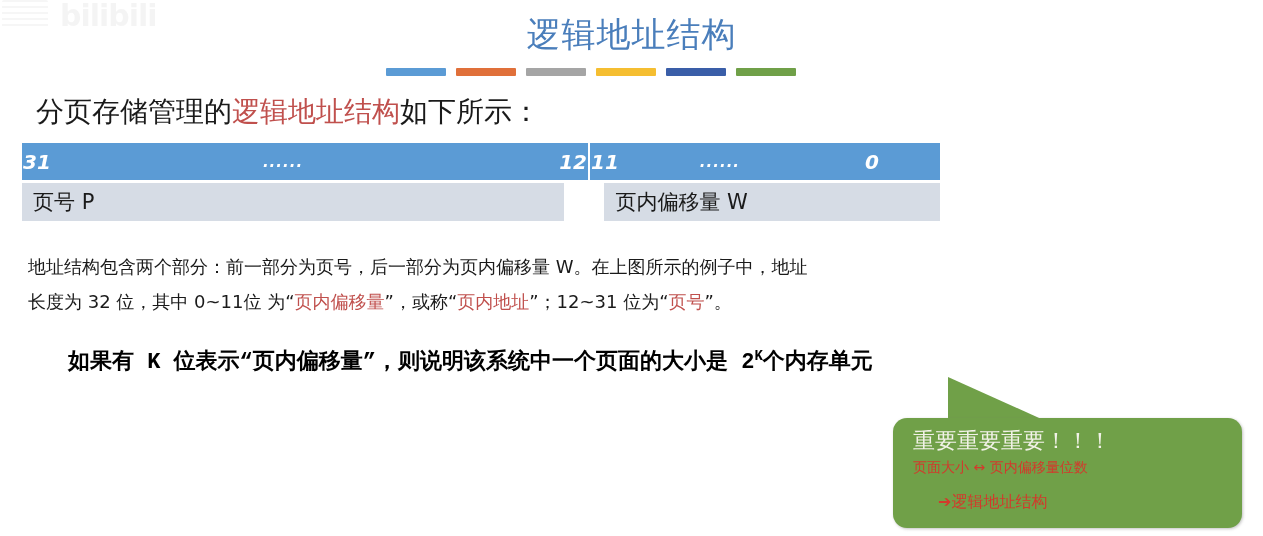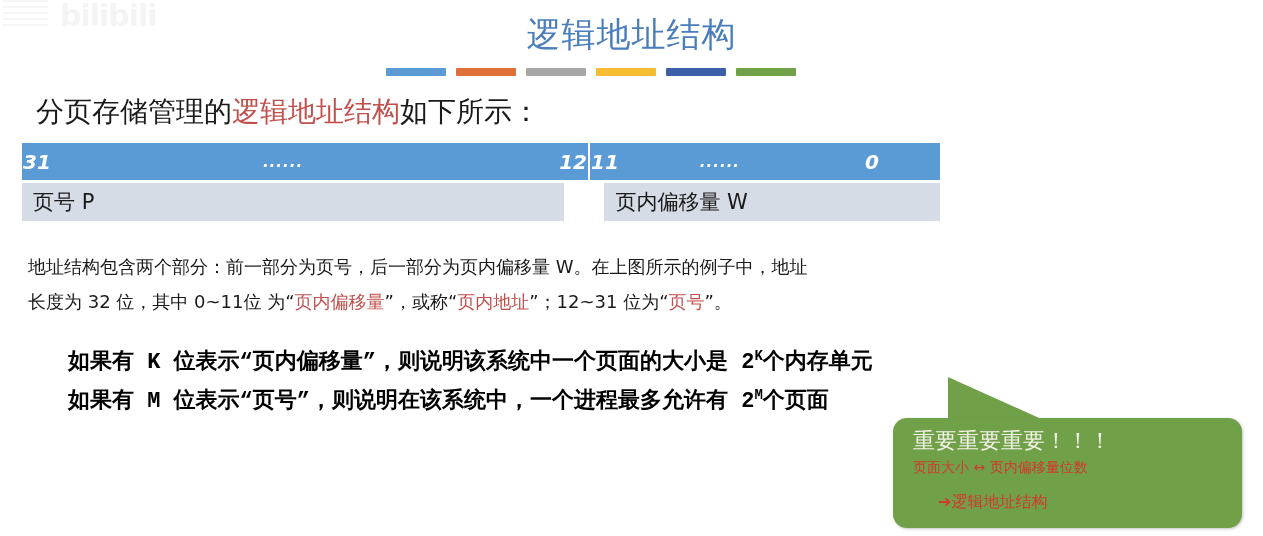--- a/index.html
+++ b/index.html
@@ -257,21 +257,20 @@
   </div>
 </div>
 
 <div id="paragraph">
   <div class="pline">地址结构包含两个部分：前一部分为页号，后一部分为页内偏移量 W。在上图所示的例子中，地址</div>
   <div class="pline"><span>长度为 32 位，其中 0~11位 为“</span><span class="red">页内偏移量</span><span>”，或称“</span><span class="red">页内地址</span><span>”；12~31 位为“</span><span class="red">页号</span><span>”。</span></div>
 </div>
 
 <div id="red-block">
   <div class="rline"><span>如果有 K 位表示“页内偏移量”，则说明该系统中一个页面的大小是 2</span><sup>K</sup><span>个内存单元</span></div>
-  <div class="rline"><span>如果有 M 位表示“页号”，则说明在该系统中，一个进程最多允许有 2</span><sup>M</sup><span>个页面</span></div>
 </div>
 
 <div id="callout-tail"></div>
 <div id="callout">
   <div class="c-line c1">重要重要重要！！！</div>
   <div class="c-line c2">页面大小 ↔ 页内偏移量位数</div>
   <div class="c-line c3"><span class="arrow-glyph">➔</span><span>逻辑地址结构</span></div>
 </div>
 
 </body></html>

